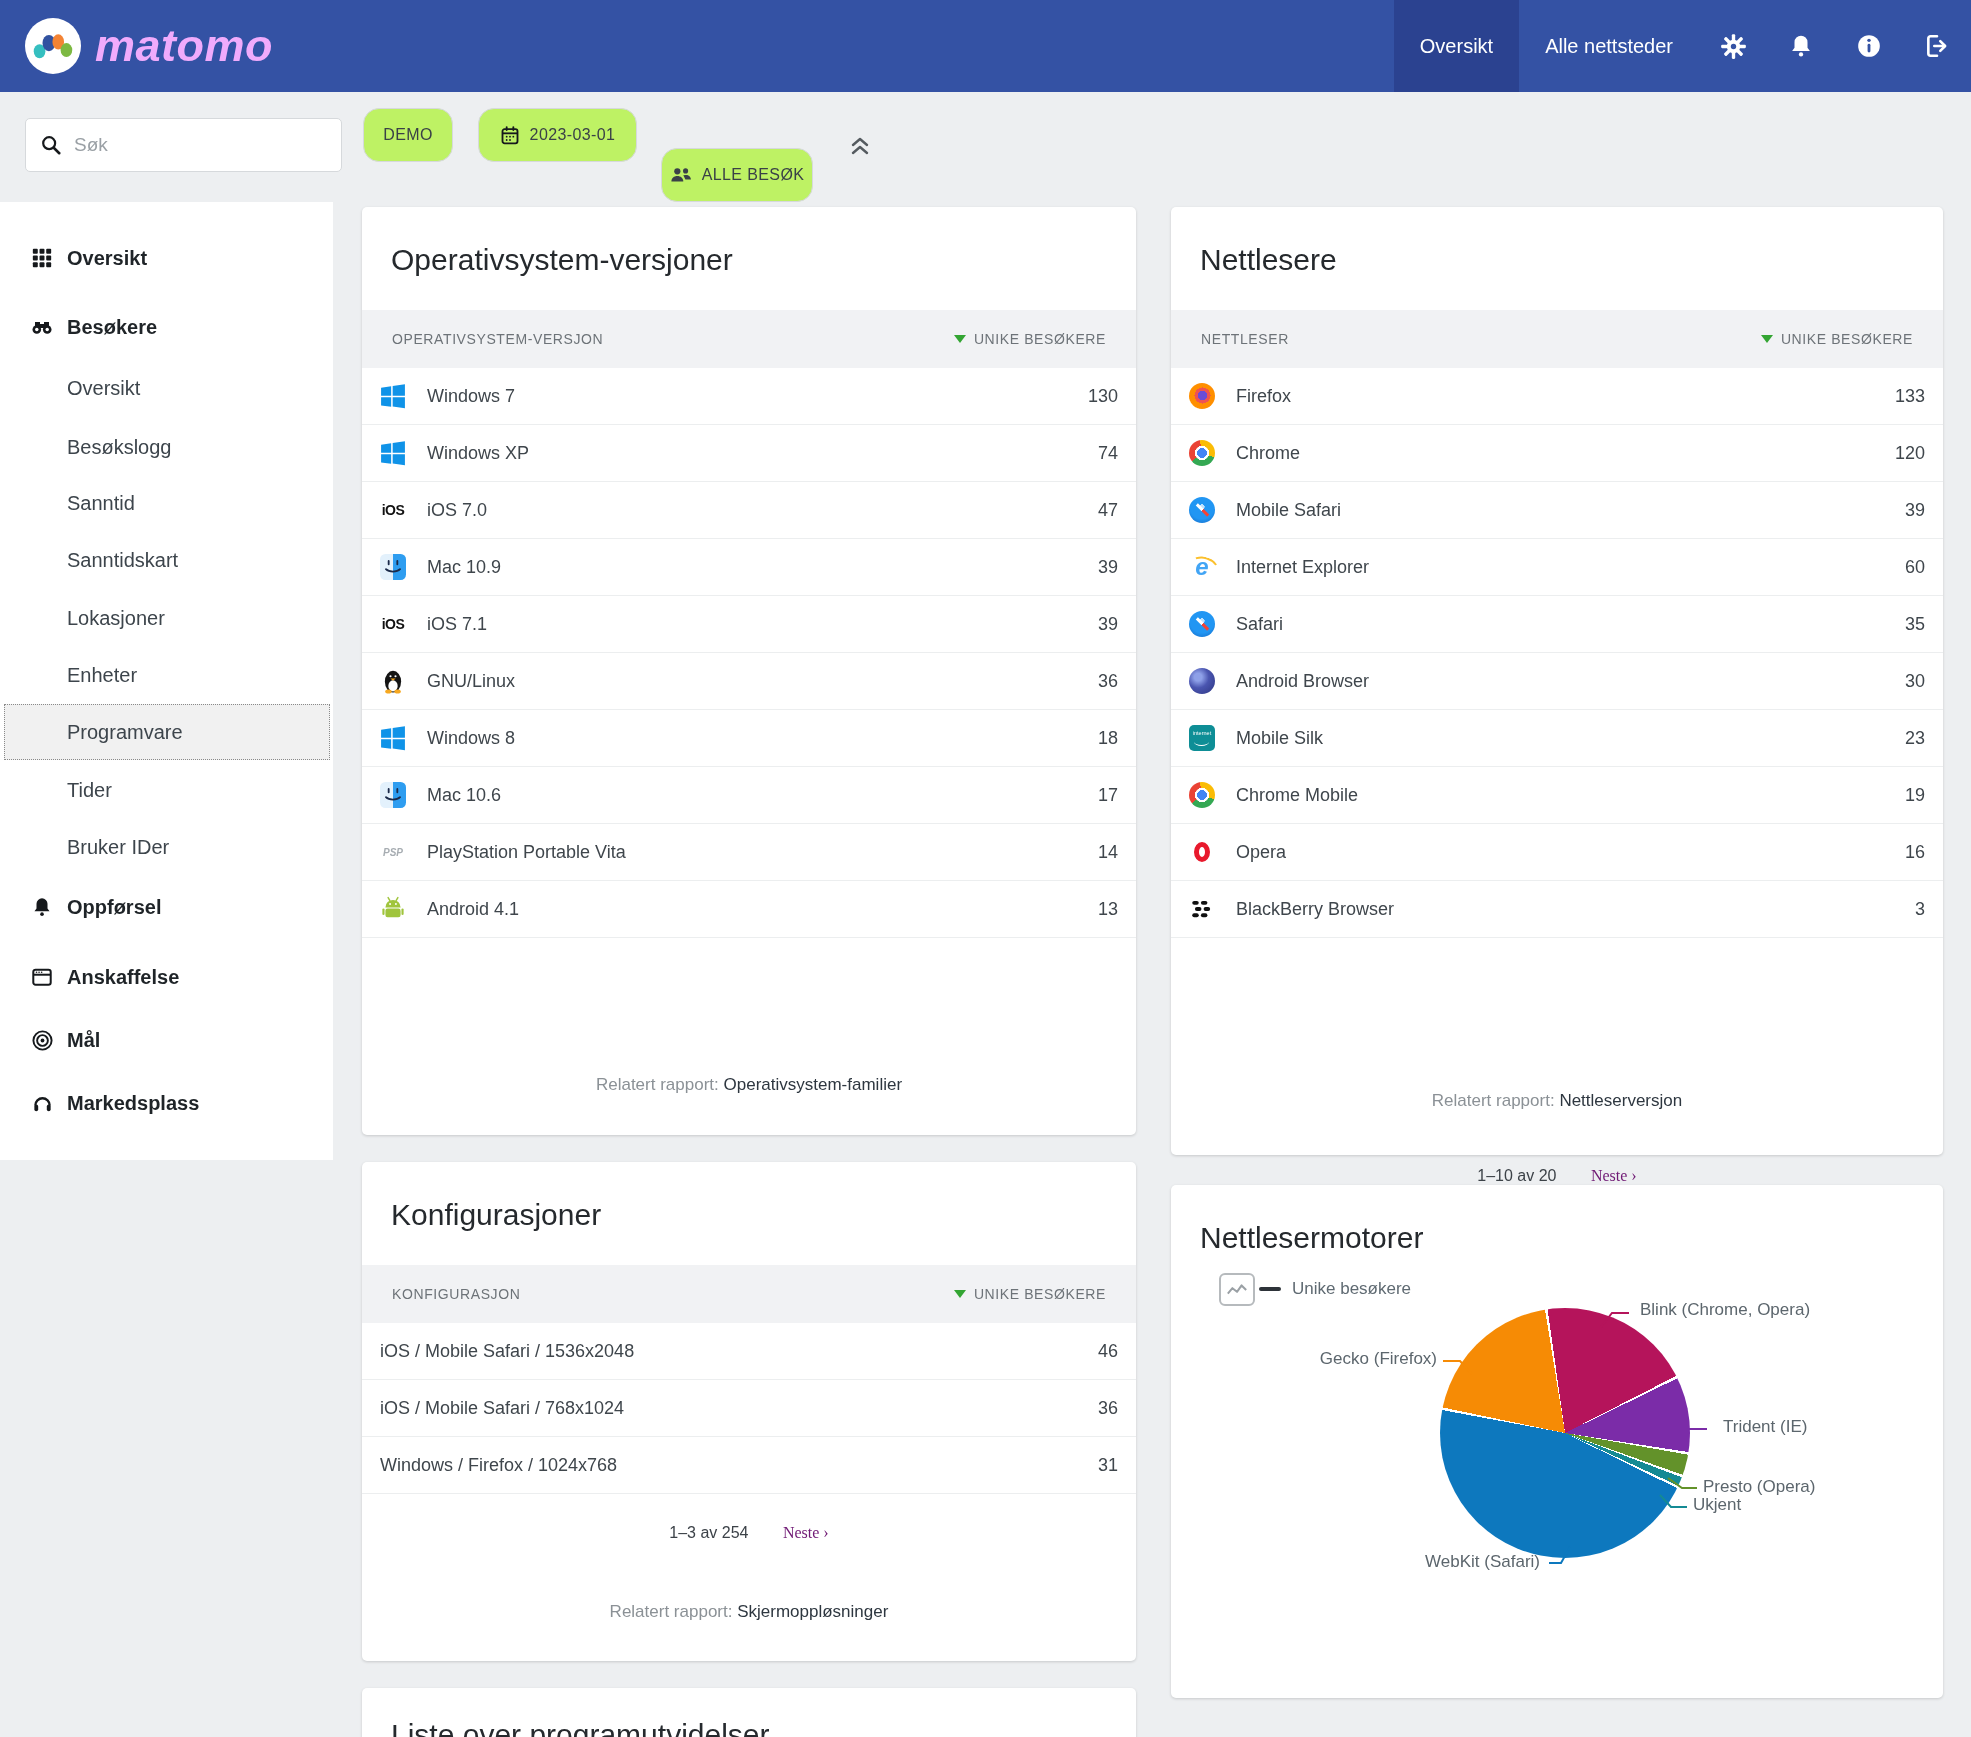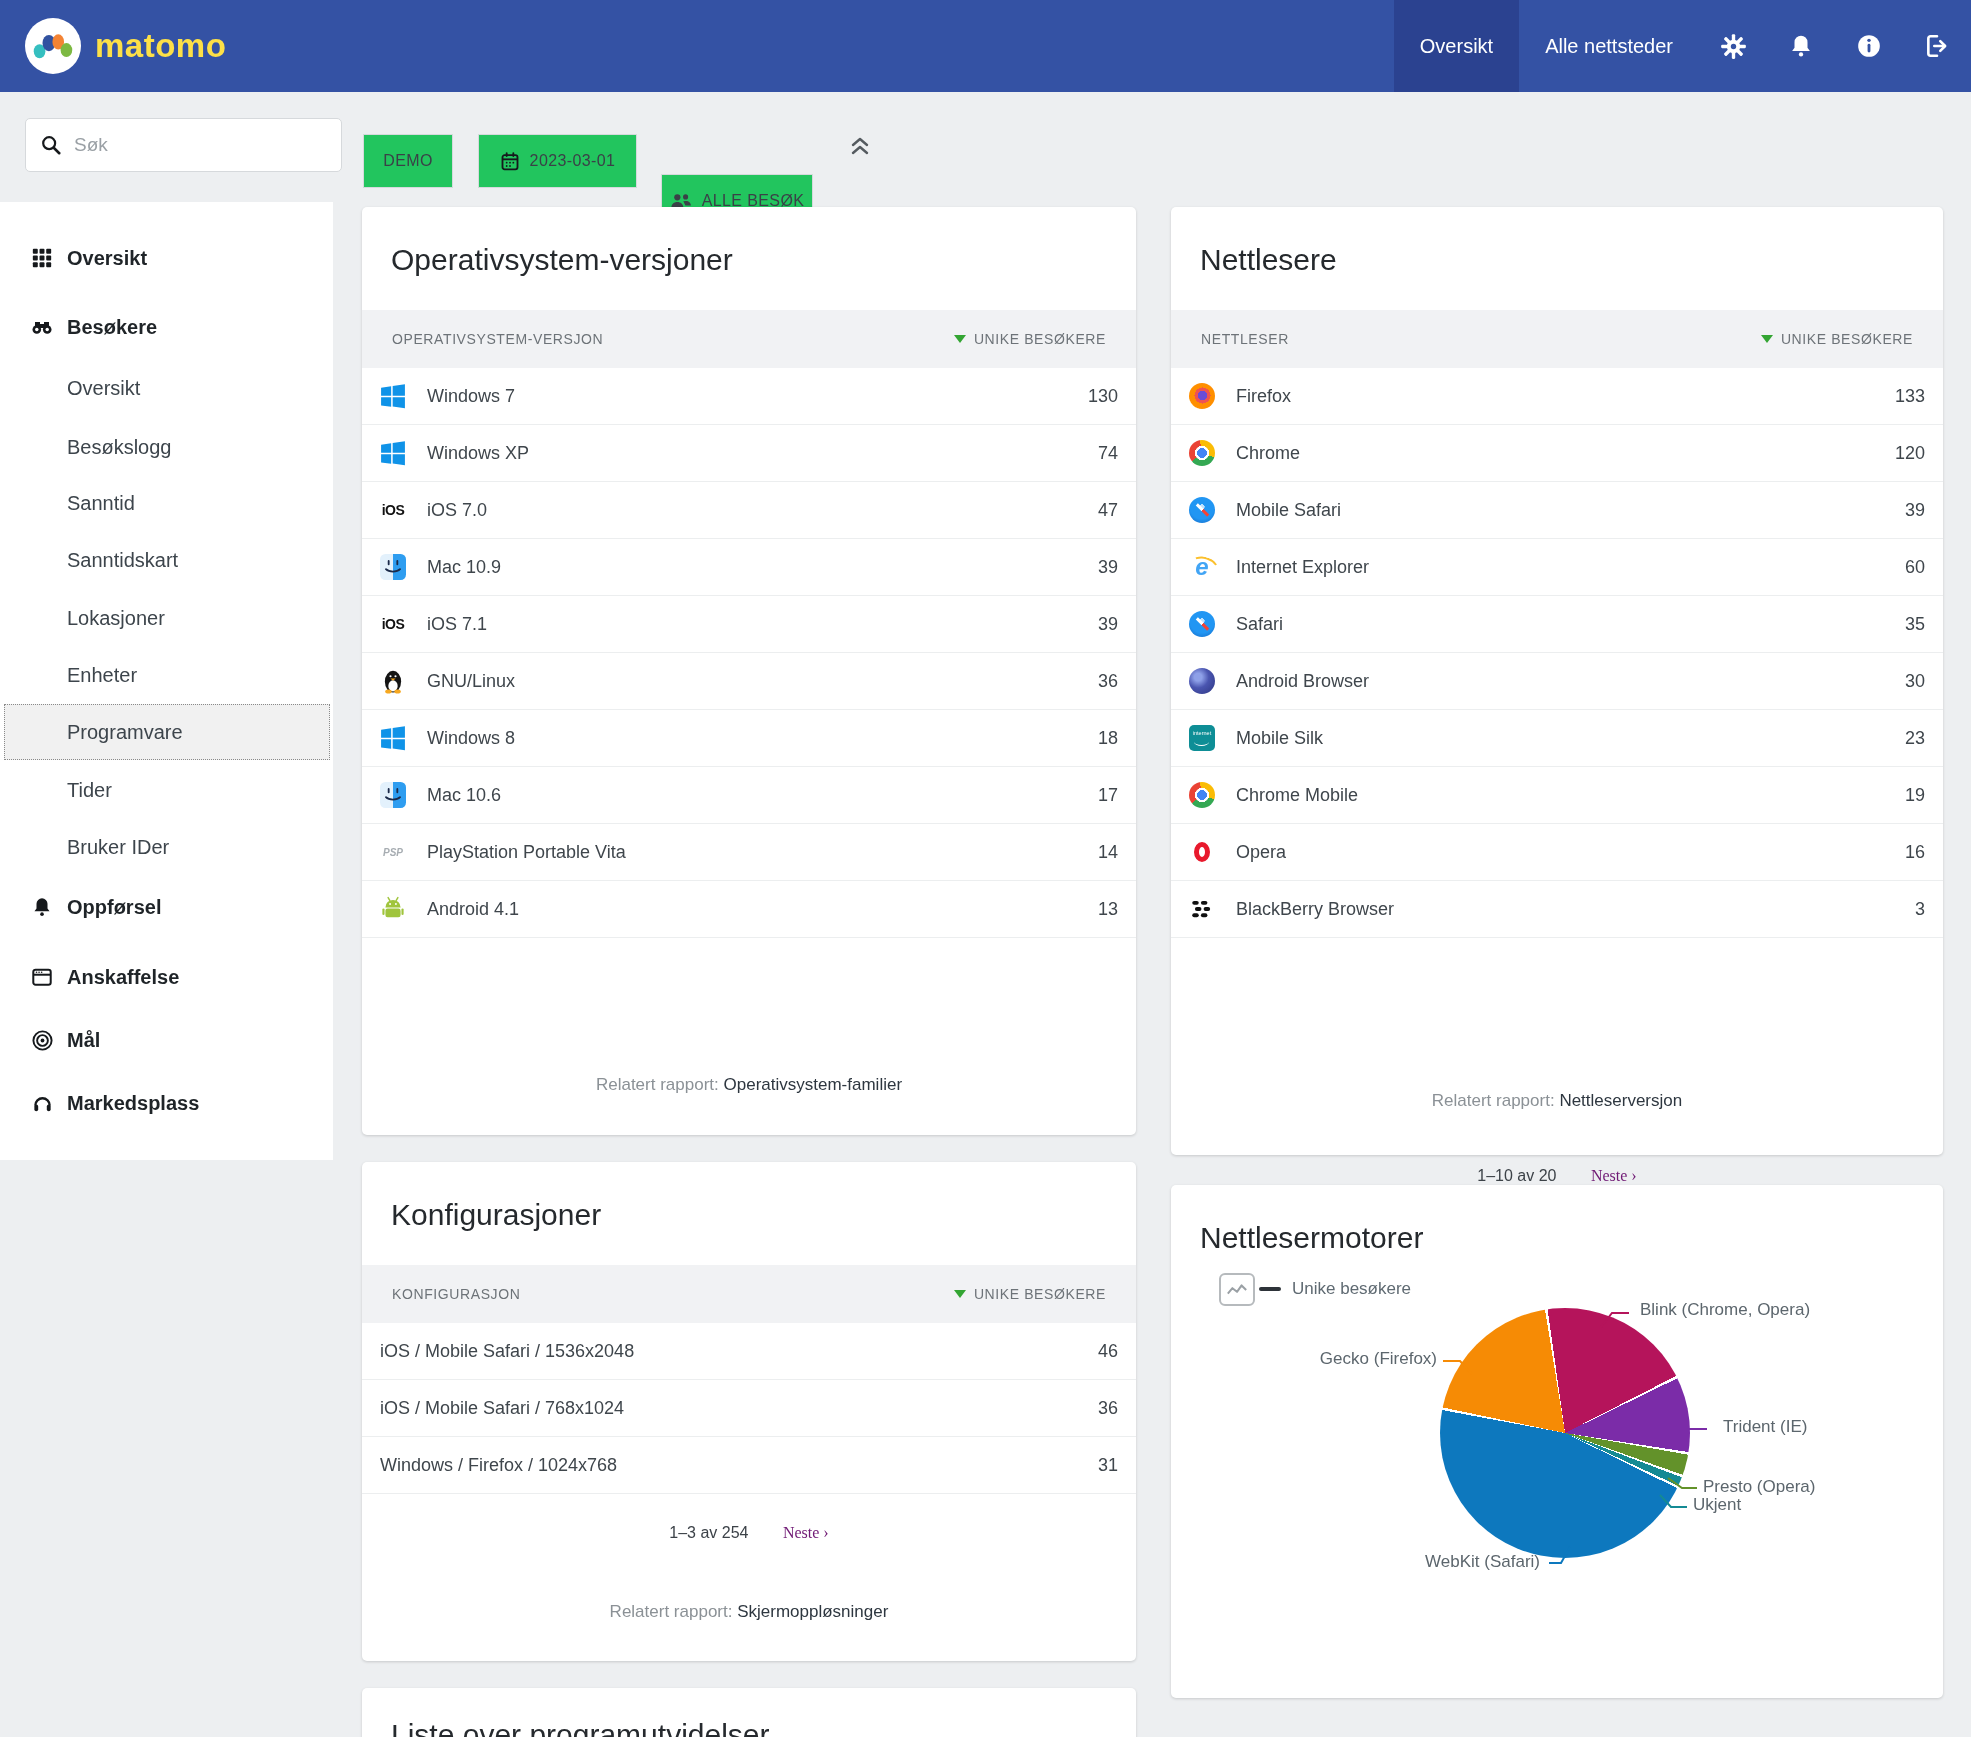--- a/index.html
+++ b/index.html
@@ -4,31 +4,31 @@
 <style>
   html,body{margin:0;padding:0;background:#d7d9dc;}
   *{box-sizing:border-box;}
   .screen{position:relative;width:1971px;height:1737px;background:#edeff1;overflow:hidden;
           font-family:"Liberation Sans",sans-serif;color:#3c4349;}
 
   
   .topnav{position:absolute;left:0;top:0;width:1971px;height:92px;background:#3452a4;display:flex;align-items:center;}
   .brand{display:flex;align-items:center;gap:14px;margin-left:25px;}
   .brand-circle{width:56px;height:56px;}
-  .brand-word{color:#fde047;font-size:33px;font-weight:700;letter-spacing:.5px;}
+  .brand-word{color:#f0abfc;font-size:45px;font-weight:700;letter-spacing:.5px;font-style:italic;}
   .nav-right{position:absolute;right:0;top:0;height:92px;display:flex;align-items:center;}
   .nav-tab{height:92px;display:flex;align-items:center;padding:0 26px;color:#fff;font-size:20px;cursor:pointer;}
   .nav-tab.active{background:#2b4290;}
   .nav-iconbtn{width:68px;height:92px;display:flex;align-items:center;justify-content:center;cursor:pointer;}
 
   
   .search-box{position:absolute;left:25px;top:118px;width:317px;height:54px;background:#fff;border:1px solid #d6d9dc;border-radius:5px;display:flex;align-items:center;padding:0 14px;gap:10px;}
   .search-box input{border:none;outline:none;font-size:19px;flex:1;font-family:"Liberation Sans",sans-serif;color:#333;background:transparent;}
   .search-box input::placeholder{color:#9aa0a5;}
-  .filter-btn{position:absolute;top:134px;height:54px;background:#22c55e;border:1px solid #d6d9dc;border-radius:1px;display:flex;align-items:center;justify-content:center;gap:10px;font-size:16px;color:#3a4147;letter-spacing:.4px;cursor:pointer;}
+  .filter-btn{position:absolute;top:108px;height:54px;background:#bef264;border:1px solid #d6d9dc;border-radius:16px;display:flex;align-items:center;justify-content:center;gap:10px;font-size:16px;color:#3a4147;letter-spacing:.4px;cursor:pointer;}
   #btn-site{left:363px;width:90px;}
   #btn-date{left:478px;width:159px;}
   #btn-segment{left:661px;width:152px;margin-top:40px;}
   .collapse-btn{position:absolute;left:845px;top:130px;width:30px;height:30px;display:flex;align-items:center;justify-content:center;cursor:pointer;}
 
   
   .sidebar{position:absolute;left:0;top:202px;width:333px;height:958px;background:#fff;}
   .side-item{position:absolute;left:0;width:333px;height:56px;display:flex;align-items:center;cursor:pointer;}
   .side-item .s-icon{position:absolute;left:30px;width:24px;height:24px;display:flex;align-items:center;justify-content:center;}
   .side-item .s-label{position:absolute;left:67px;font-size:20px;color:#3d454c;}

